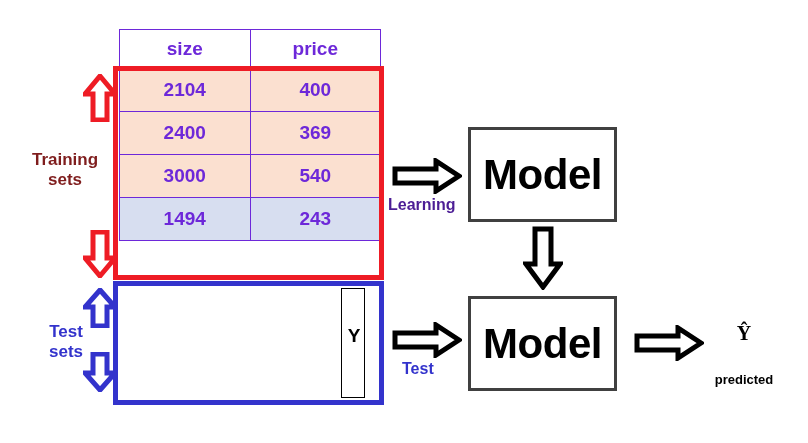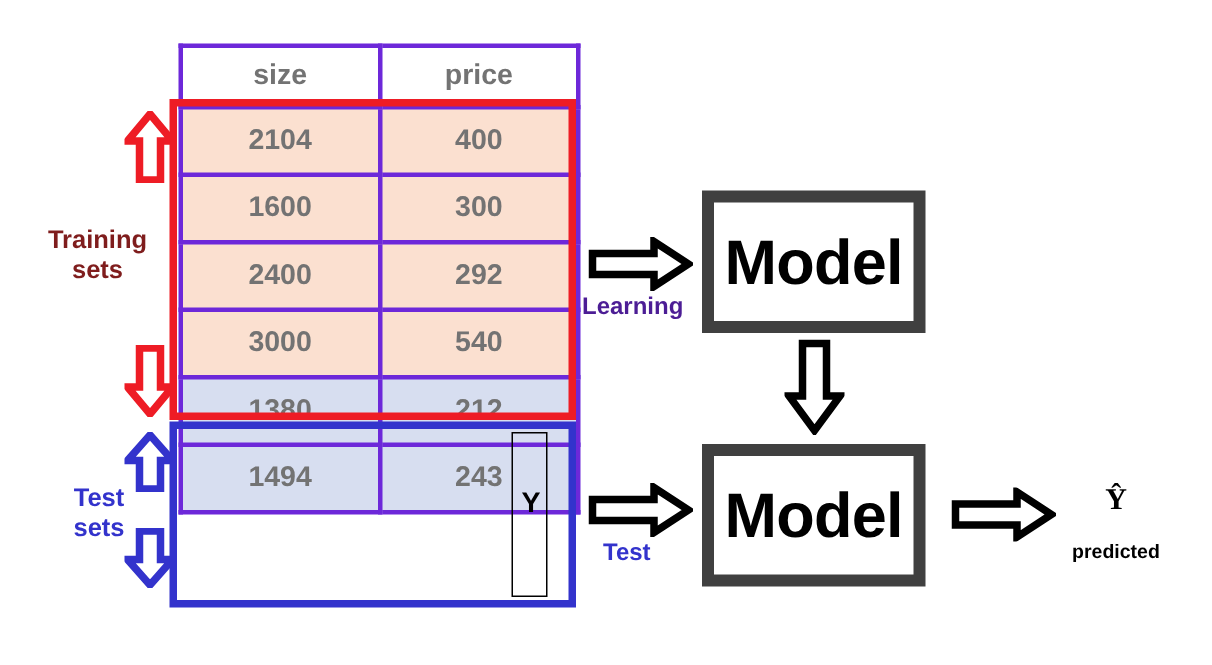--- a/index.html
+++ b/index.html
@@ -22,28 +22,28 @@
   #data-table {
     position: absolute;
     left: 119px;
     top: 29px;
     width: 259px;
     border-collapse: collapse;
     table-layout: fixed;
   }
   #data-table th,
   #data-table td {
-    border: 3px solid #6d28d9;
+    border: 1px solid #6d28d9;
     width: 129.5px;
     height: 42px;
     text-align: center;
     vertical-align: middle;
     font-size: 19px;
     font-weight: bold;
-    color: #737373;
+    color: #6d28d9;
     padding: 0;
   }
   #data-table th {
     background: #ffffff;
     height: 38px;
   }
   tr.train-row td { background: #fbe0d0; }
   tr.test-row  td { background: #d7def0; }
 
   
@@ -135,21 +135,21 @@
   }
   #test-flow-label {
     left: 402px;
     top: 360px;
     color: #3333cc;
   }
 
   
   .model-box {
     position: absolute;
-    border: 8px solid #404040;
+    border: 3px solid #404040;
     background: #ffffff;
     box-sizing: border-box;
     display: flex;
     align-items: center;
     justify-content: center;
     font-size: 42px;
     font-weight: bold;
     color: #000000;
     letter-spacing: -0.5px;
   }
@@ -174,21 +174,21 @@
     width: 40px;
     text-align: center;
     font-size: 20px;
     font-weight: bold;
     color: #000000;
     font-family: "Liberation Serif", serif;
   }
   #predicted-label {
     position: absolute;
     left: 706px;
-    top: 360px;
+    top: 372px;
     width: 76px;
     text-align: center;
     font-size: 13px;
     font-weight: bold;
     color: #000000;
   }
 </style>
 </head>
 <body>
 
@@ -234,36 +234,28 @@
         <th>size</th>
         <th>price</th>
       </tr>
     </thead>
     <tbody>
       <tr class="train-row">
         <td>2104</td>
         <td>400</td>
       </tr>
       <tr class="train-row">
-        <td>1600</td>
-        <td>300</td>
-      </tr>
-      <tr class="train-row">
         <td>2400</td>
-        <td>292</td>
+        <td>369</td>
       </tr>
       <tr class="train-row">
         <td>3000</td>
         <td>540</td>
       </tr>
       <tr class="test-row">
-        <td>1380</td>
-        <td>212</td>
-      </tr>
-      <tr class="test-row">
         <td>1494</td>
         <td>243</td>
       </tr>
     </tbody>
   </table>
 
   <div class="frame" id="training-frame"></div>
   <div class="frame" id="test-frame"></div>
 
   <div id="y-column-box"></div>

